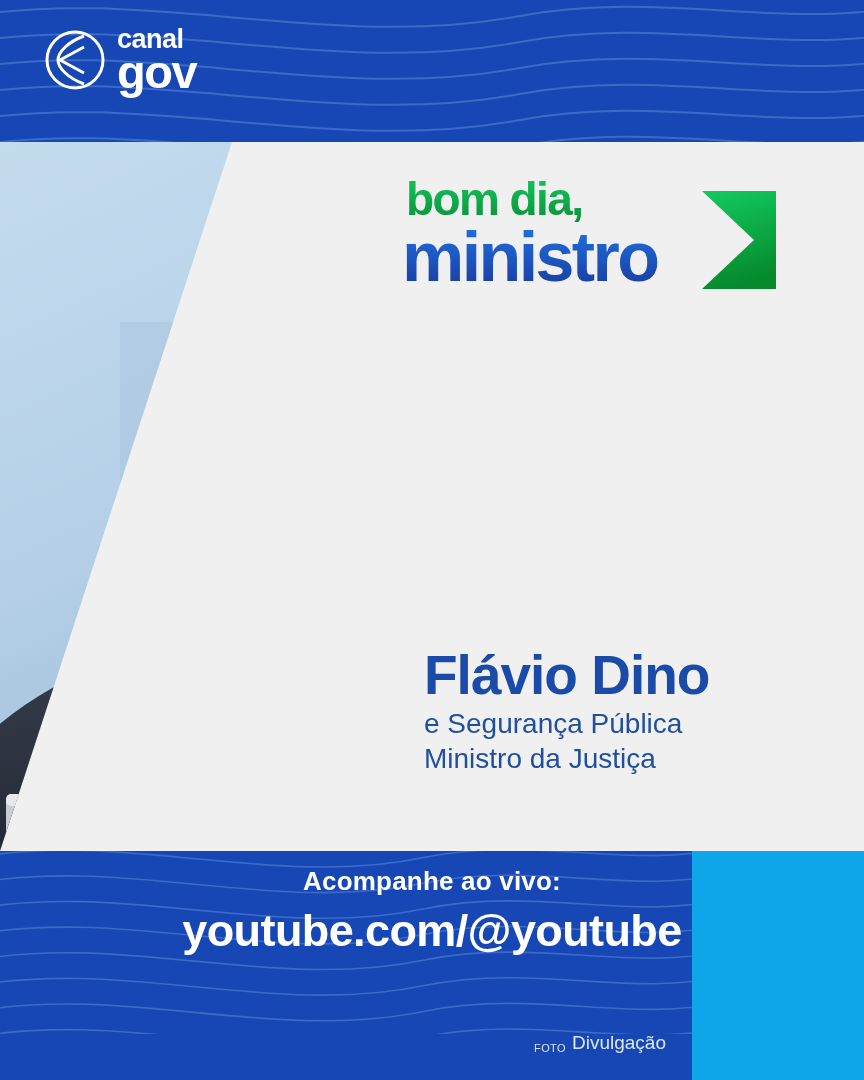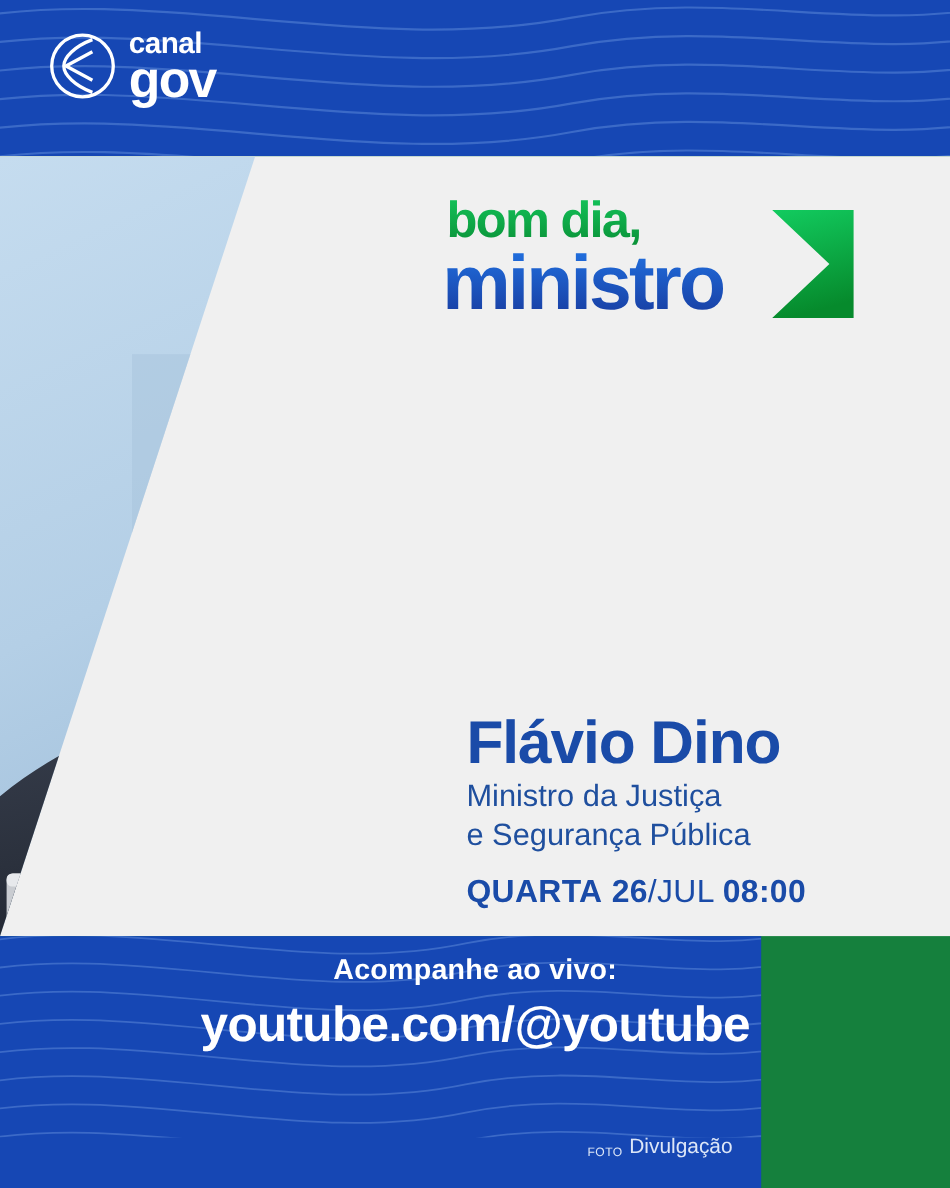--- a/index.html
+++ b/index.html
@@ -7,21 +7,21 @@
     padding: 0;
     background: #ffffff;
   }
   * { box-sizing: border-box; }
 
   .poster {
     position: relative;
     width: 864px;
     height: 1080px;
     overflow: hidden;
-    background: #15803d;
+    background: #0ea5e9;
     font-family: "Liberation Sans", sans-serif;
     padding-left: 28px;
   }
 
   
   .waves {
     position: absolute;
     inset: 0;
     pointer-events: none;
     opacity: .55;
@@ -328,27 +328,22 @@
         <path d="M300 22 L374 22 L374 120 L300 120 L352 71 Z" fill="url(#arrowGrad)"></path>
 
         <text x="4" y="46" font-family="Liberation Sans, sans-serif" font-size="46" font-weight="bold" letter-spacing="-1.6" fill="url(#greenGrad)">bom dia,</text>
 
         <text x="0" y="112" font-family="Liberation Sans, sans-serif" font-size="70" font-weight="bold" letter-spacing="-2.6" fill="url(#blueGrad)">ministro</text>
       </svg>
     </div>
 
     <div class="speaker">
       <div class="speaker-name">Flávio Dino</div>
+      <div class="speaker-role">e Segurança Pública</div>
       <div class="speaker-role">Ministro da Justiça</div>
-      <div class="speaker-role">e Segurança Pública</div>
-      <div class="speaker-when">
-        <span class="when-strong">QUARTA</span>
-        <span class="when-strong">26</span><span class="when-light">/</span><span class="when-light">JUL</span>
-        <span class="when-strong">08:00</span>
-      </div>
     </div>
   </div>
 
   <div class="bottom-band">
     <svg class="waves" viewBox="0 0 864 229" preserveAspectRatio="none">
       <g fill="none" stroke="#5b87d8" stroke-width="2">
         <path d="M-40,10 C150,-28 340,48 530,8 C670,-20 790,24 904,-4"></path>
         <path d="M-40,42 C150,4 340,80 530,40 C670,12 790,56 904,28"></path>
         <path d="M-40,74 C150,36 340,112 530,72 C670,44 790,88 904,60"></path>
         <path d="M-40,106 C150,68 340,144 530,104 C670,76 790,120 904,92"></path>

